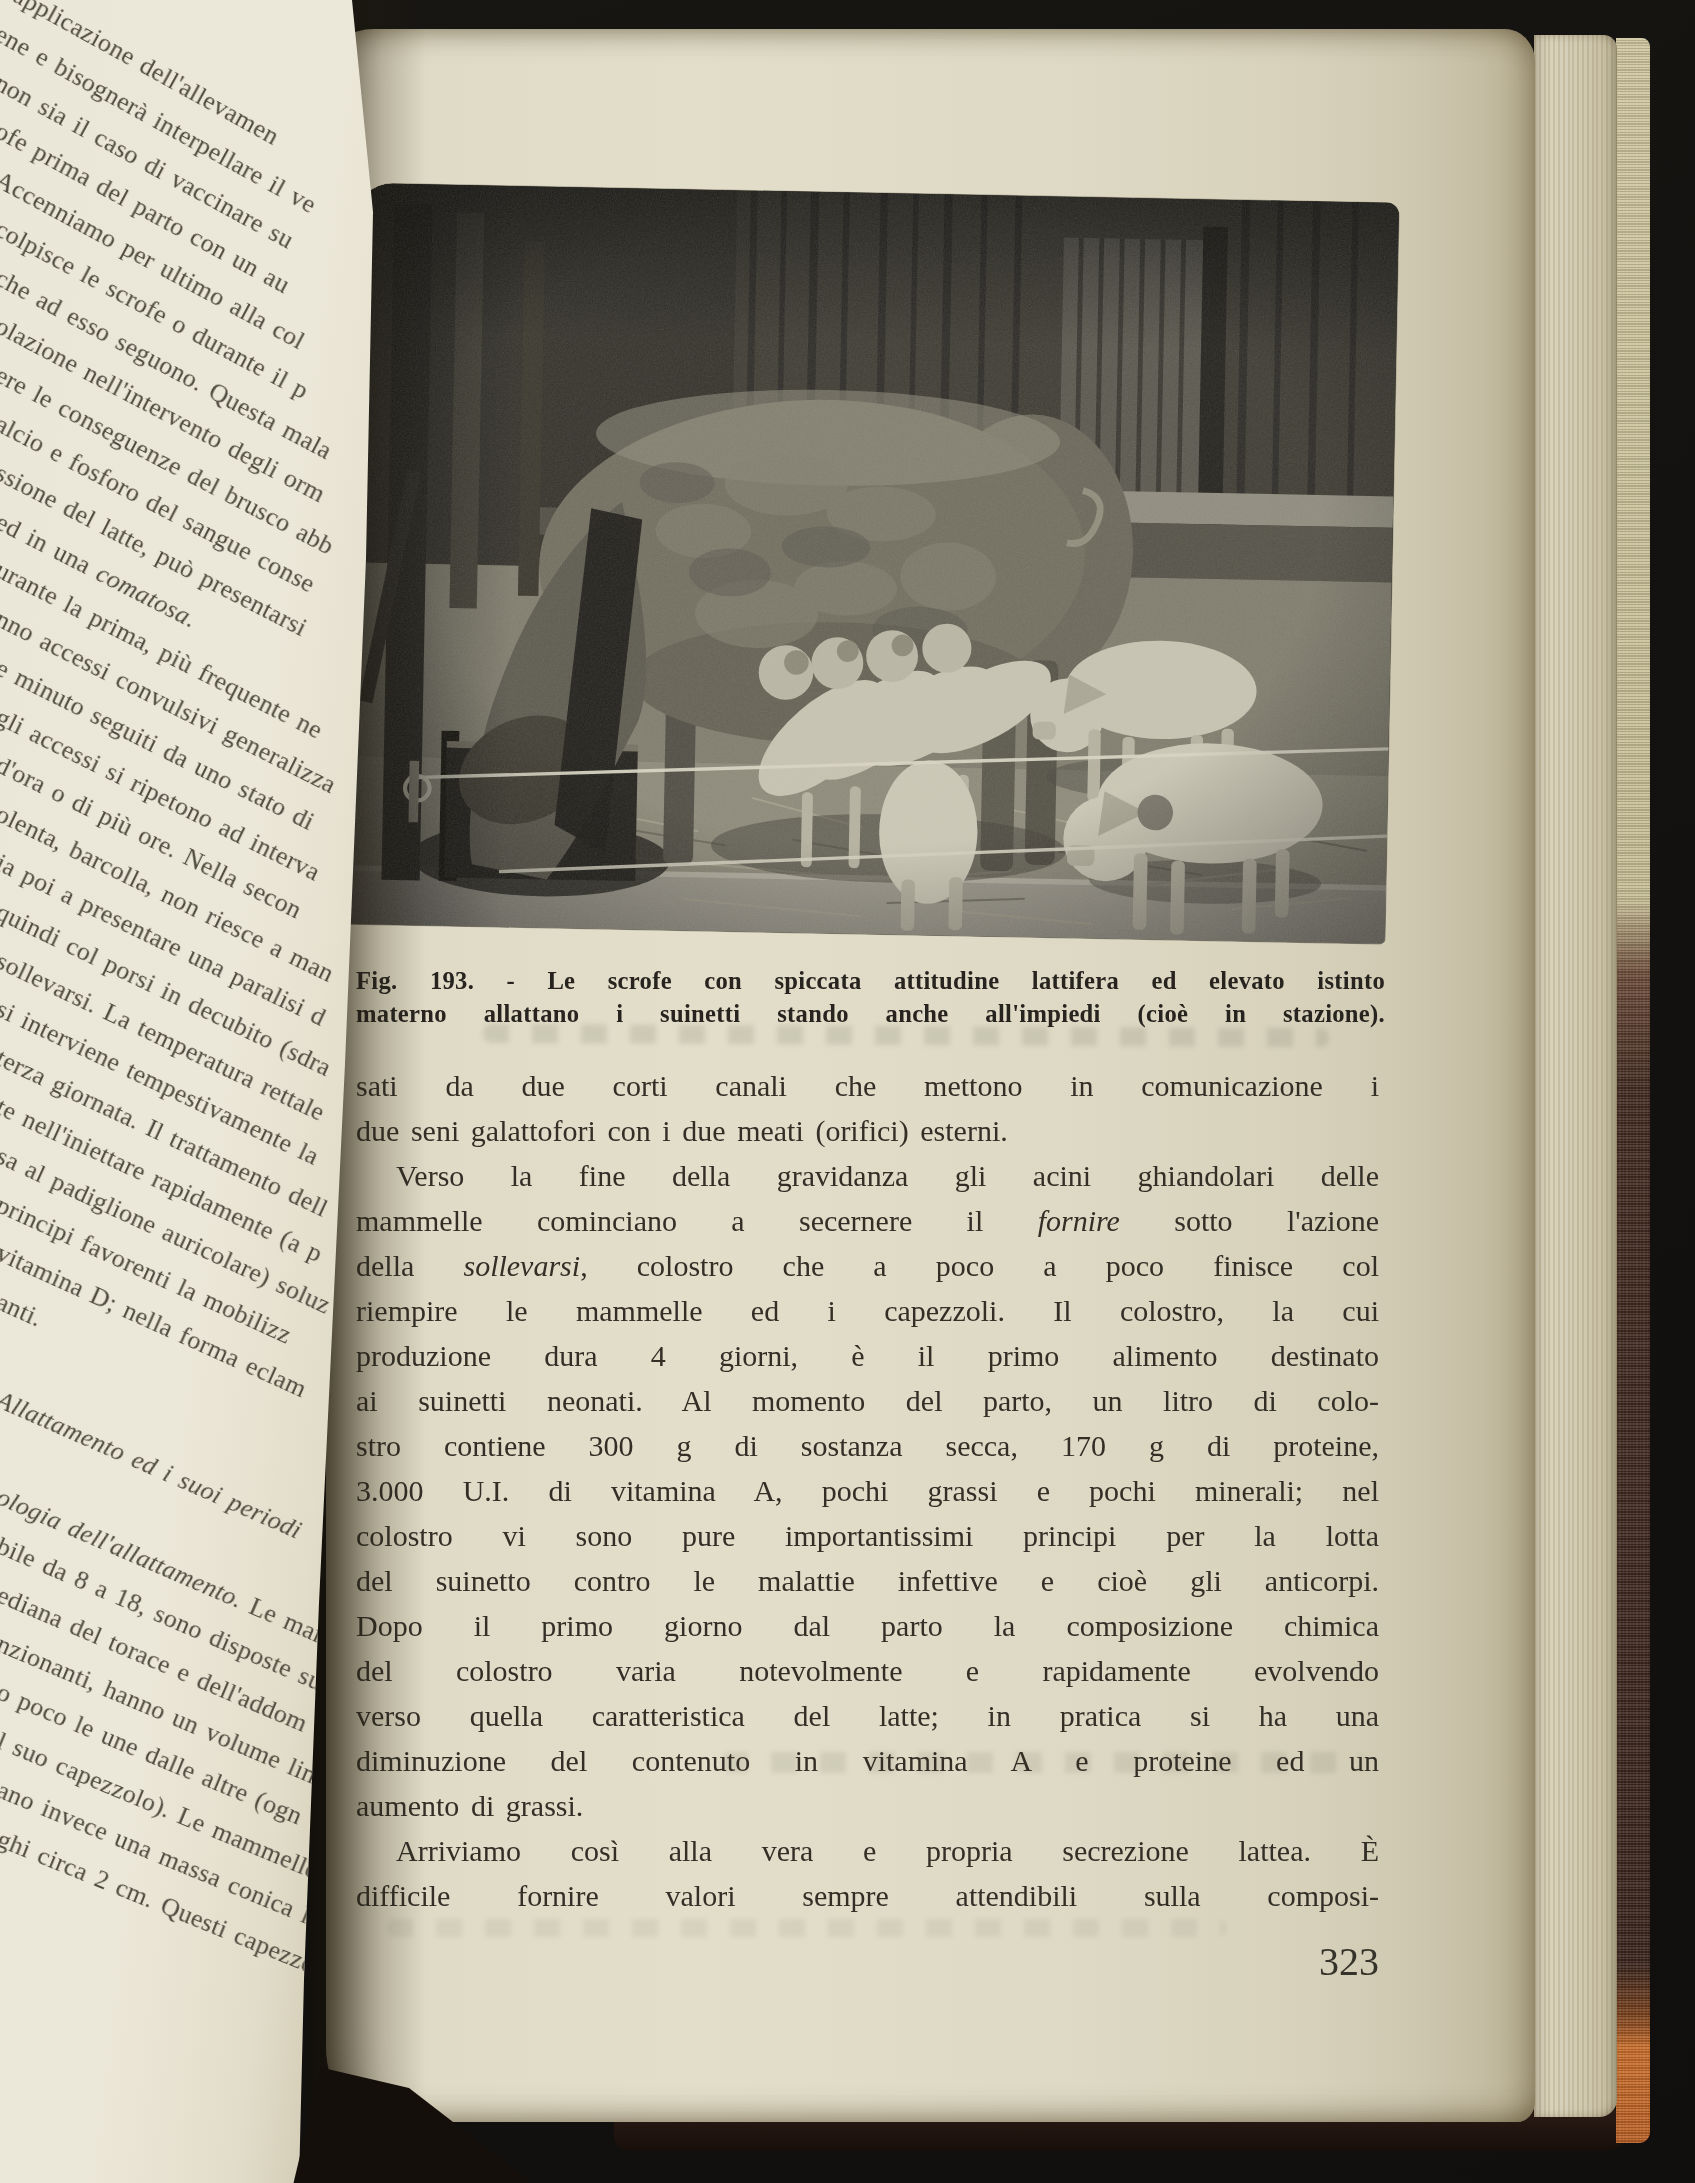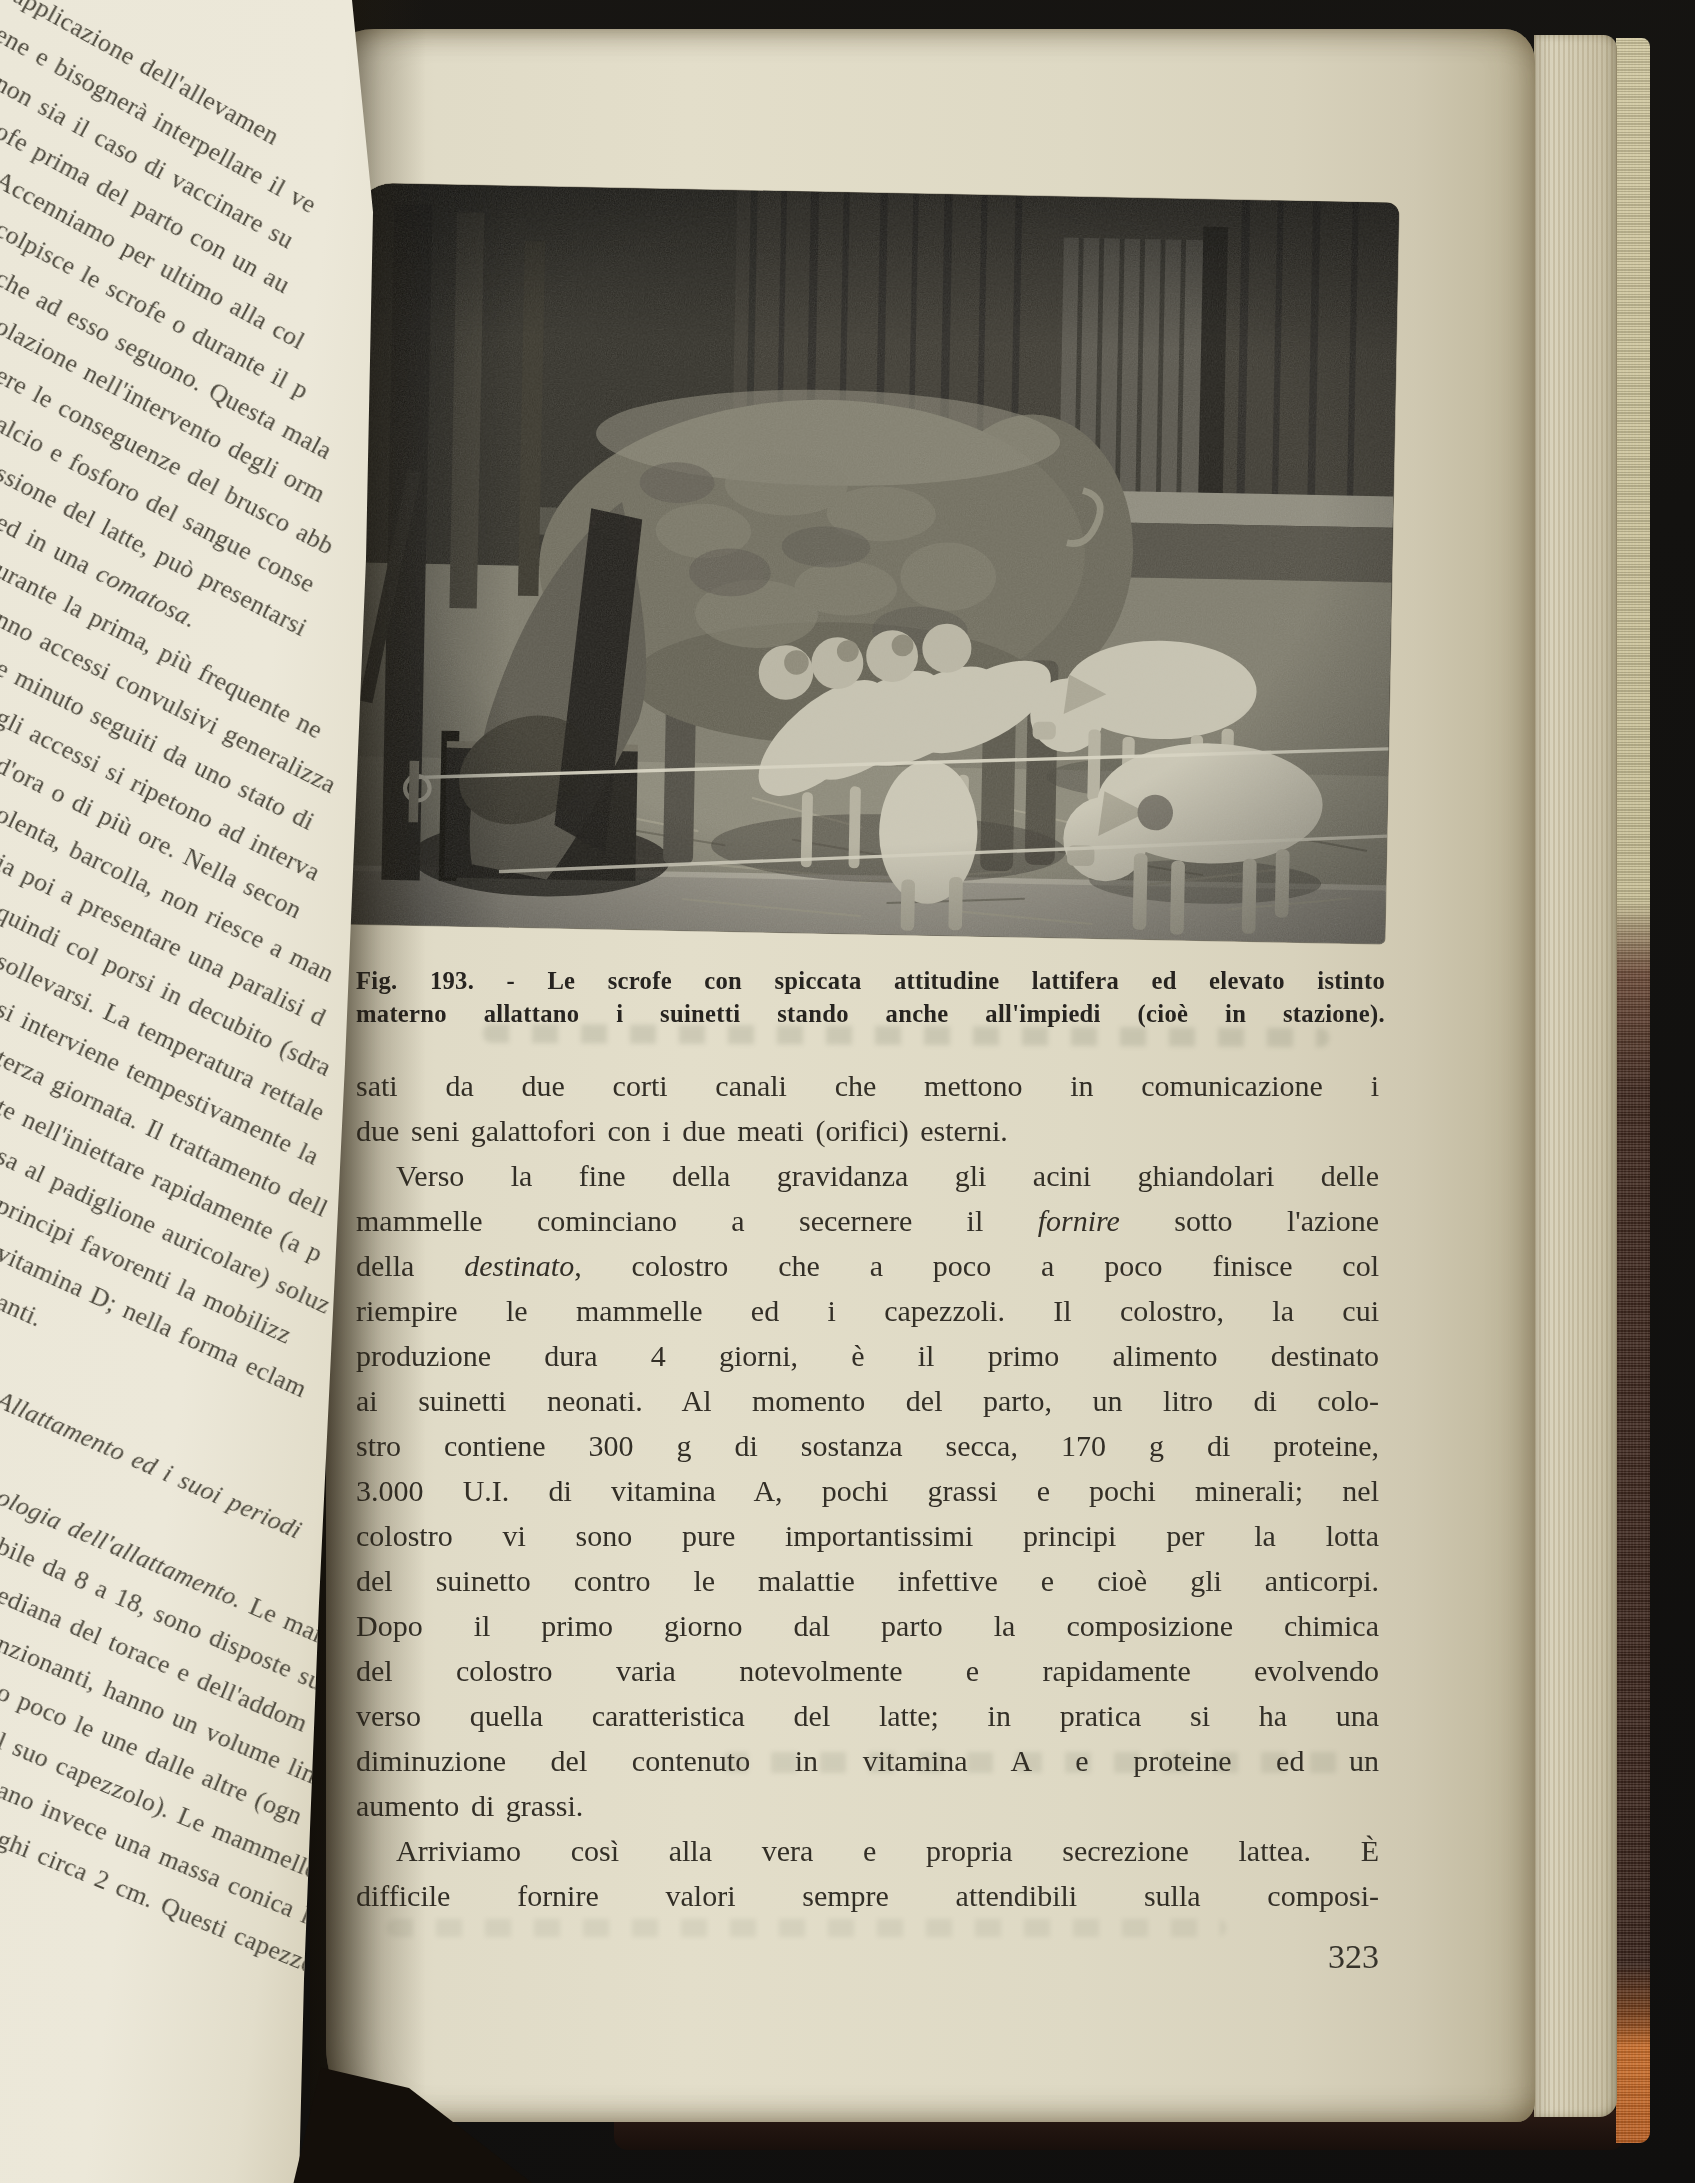--- a/index.html
+++ b/index.html
@@ -35,21 +35,21 @@
   .photo-figure svg{display:block;width:100%;height:100%;}
   .caption{position:absolute;left:30px;top:935px;width:1029px;color:#272420;
     font-size:24.6px;font-weight:bold;letter-spacing:0.3px;word-spacing:4.8px;}
   .caption .cl{height:33px;line-height:33px;text-align:justify;text-align-last:justify;white-space:normal;}
   .body-text{position:absolute;left:30px;top:1034px;width:1023px;color:var(--ink);
     font-size:30px;word-spacing:4.1px;}
   .body-text .bl{height:45px;line-height:45px;text-align:justify;text-align-last:justify;}
   .body-text .bl.end{text-align-last:left;}
   .body-text .bl.indent{text-indent:40px;}
   .page-number{position:absolute;left:30px;top:1909px;width:1023px;text-align:right;
-    color:#36332b;font-size:34px;}
+    color:#36332b;font-size:40px;}
   .ghost{position:absolute;filter:blur(2.7px);border-radius:8.2px;
     background:repeating-linear-gradient(90deg, rgba(100,106,84,.34) 0 26px, transparent 26px 49px);}
   .ghost.g1{left:157px;top:997px;width:846px;height:19px;opacity:.5;transform:rotate(.3deg);}
   .ghost.g2{left:396px;top:1723px;width:641px;height:20.5px;opacity:.4;}
   .ghost.g3{left:61px;top:1890px;width:839px;height:18px;opacity:.3;}
   
   .gutter-shadow{position:absolute;left:310px;top:0;width:116px;height:2183px;
     background:linear-gradient(90deg, rgba(20,15,8,.7) 0%, rgba(30,24,12,.45) 30%, rgba(40,32,16,.18) 62%, transparent 100%);}
   
   .page-left{position:absolute;left:0;top:0;width:409px;height:2183px;
@@ -259,21 +259,21 @@
     <div class="caption" id="caption-lines">
         <div class="cl">Fig. 193. - Le scrofe con spiccata attitudine lattifera ed elevato istinto</div>
         <div class="cl">materno allattano i suinetti stando anche all'impiedi (cioè in stazione).</div>
       </div>
 
     <div class="body-text" id="body-lines">
         <div class="bl">sati da due corti canali che mettono in comunicazione i</div>
         <div class="bl end">due seni galattofori con i due meati (orifici) esterni.</div>
         <div class="bl indent">Verso la fine della gravidanza gli acini ghiandolari delle</div>
         <div class="bl">mammelle cominciano a secernere il <i>fornire</i> sotto l'azione</div>
-        <div class="bl">della <i>destinato</i>, colostro che a poco a poco finisce col</div>
+        <div class="bl">della <i>sollevarsi</i>, colostro che a poco a poco finisce col</div>
         <div class="bl">riempire le mammelle ed i capezzoli. Il colostro, la cui</div>
         <div class="bl">produzione dura 4 giorni, è il primo alimento destinato</div>
         <div class="bl">ai suinetti neonati. Al momento del parto, un litro di colo-</div>
         <div class="bl">stro contiene 300 g di sostanza secca, 170 g di proteine,</div>
         <div class="bl">3.000 U.I. di vitamina A, pochi grassi e pochi minerali; nel</div>
         <div class="bl">colostro vi sono pure importantissimi principi per la lotta</div>
         <div class="bl">del suinetto contro le malattie infettive e cioè gli anticorpi.</div>
         <div class="bl">Dopo il primo giorno dal parto la composizione chimica</div>
         <div class="bl">del colostro varia notevolmente e rapidamente evolvendo</div>
         <div class="bl">verso quella caratteristica del latte; in pratica si ha una</div>

